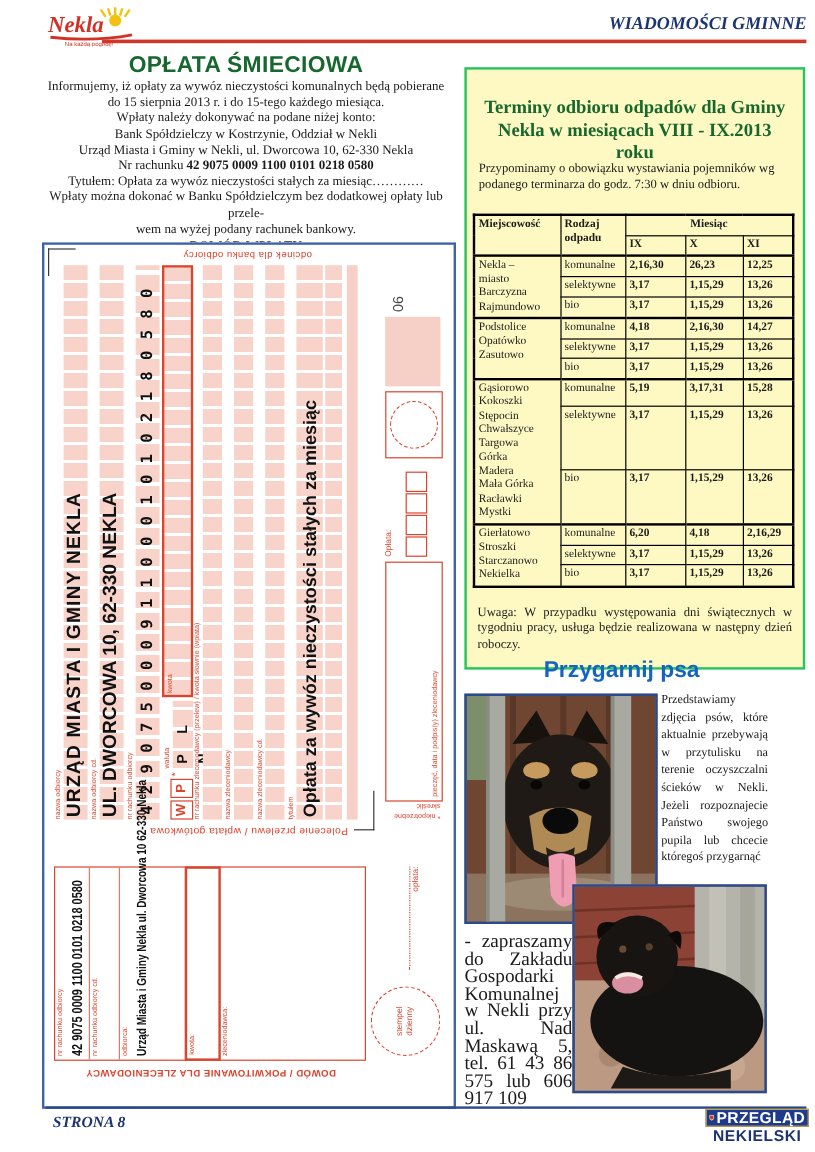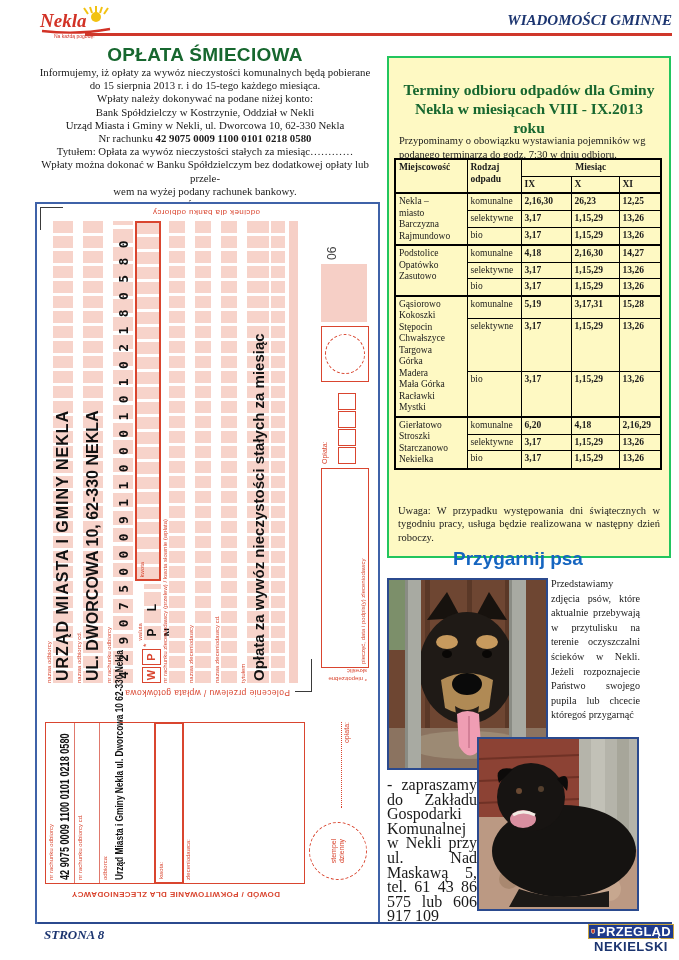--- a/index.html
+++ b/index.html
@@ -58,21 +58,21 @@
   .cond{display:inline-block;transform:scaleX(.76);transform-origin:0 0;white-space:nowrap;font-weight:bold;color:#111;}
   .stamp2{position:absolute;left:40px;top:268px;width:56px;height:56px;border:1.2px dashed #d9452f;border-radius:50%;
     display:flex;align-items:center;justify-content:center;text-align:center;}
   .opl2{position:absolute;left:112px;top:300px;width:86px;border-top:1px dotted #d9452f;
     color:#d9452f;font-size:7px;text-align:right;padding-top:1px;}
   
   .sched-box{left:387px;top:45px;width:280px;height:498px;border:2px solid #22c55e;background:#fef9c3;margin-top:11px;}
   .sched-title{position:absolute;left:10px;right:10px;top:22px;text-align:center;
     font-weight:bold;font-size:15.5px;line-height:19px;color:#17672f;font-family:"Liberation Serif",serif;}
   .sched-intro{position:absolute;left:10px;right:8px;top:76px;font-size:10.5px;line-height:13.5px;}
-  .sched-table{position:absolute;left:5px;top:100px;border-collapse:collapse;border:2px solid #000;
+  .sched-table{position:absolute;left:5px;top:120px;border-collapse:collapse;border:2px solid #000;
     font-size:9.5px;line-height:11.5px;font-family:"Liberation Serif",serif;}
   .sched-table th,.sched-table td{border:1px solid #000;padding:2px 3px;text-align:left;vertical-align:top;}
   .sched-table th{font-weight:bold;}
   .sched-table .c{text-align:center;}
   .sched-table .d{font-weight:bold;}
   .sched-table tr.gs td{border-top:2px solid #000;}
   .sched-note{position:absolute;left:9px;right:9px;bottom:12px;font-size:10.5px;line-height:13.5px;text-align:justify;}
   .adopt-title{left:387px;top:548px;width:262px;text-align:center;
     font-family:"Liberation Sans",sans-serif;font-weight:bold;font-size:19px;color:#1565c0;}
   .photo{border:2.5px solid #2b4a8e;background:#777;}

